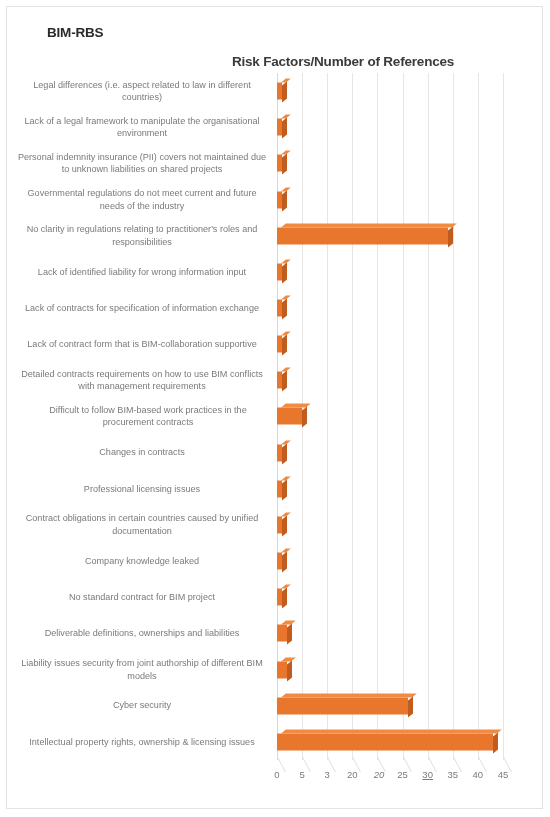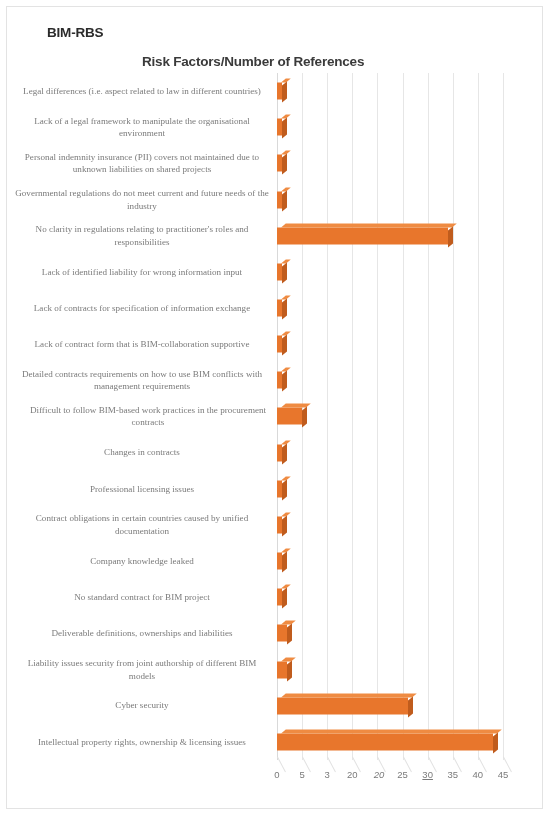--- a/index.html
+++ b/index.html
@@ -31,21 +31,21 @@
     font-weight: bold;
     color: #2b2b2b;
     letter-spacing: -0.2px;
     margin-left: 24px;
   }
   .chart-title {
     position: absolute;
     left: 0px;
     top: 47px;
     width: 537px;
-    text-align: left;
+    text-align: center;
     padding-left: 135px;
     box-sizing: border-box;
     font-size: 13.5px;
     font-weight: bold;
     color: #3a3a3a;
     letter-spacing: -0.2px;
   }
 
   
   .plot {
@@ -133,21 +133,20 @@
     top: 66px;
     width: 258px;
     height: 687px;
   }
   .cat-row {
     display: flex;
     align-items: center;
     justify-content: flex-end;
     box-sizing: border-box;
     padding-right: 4px;
-    font-family: Liberation Serif, serif;
   }
   .cat-label {
     font-size: 9.1px;
     color: #7a7a7a;
     text-align: center;
     line-height: 12.5px;
     width: 100%;
   }
 
   

